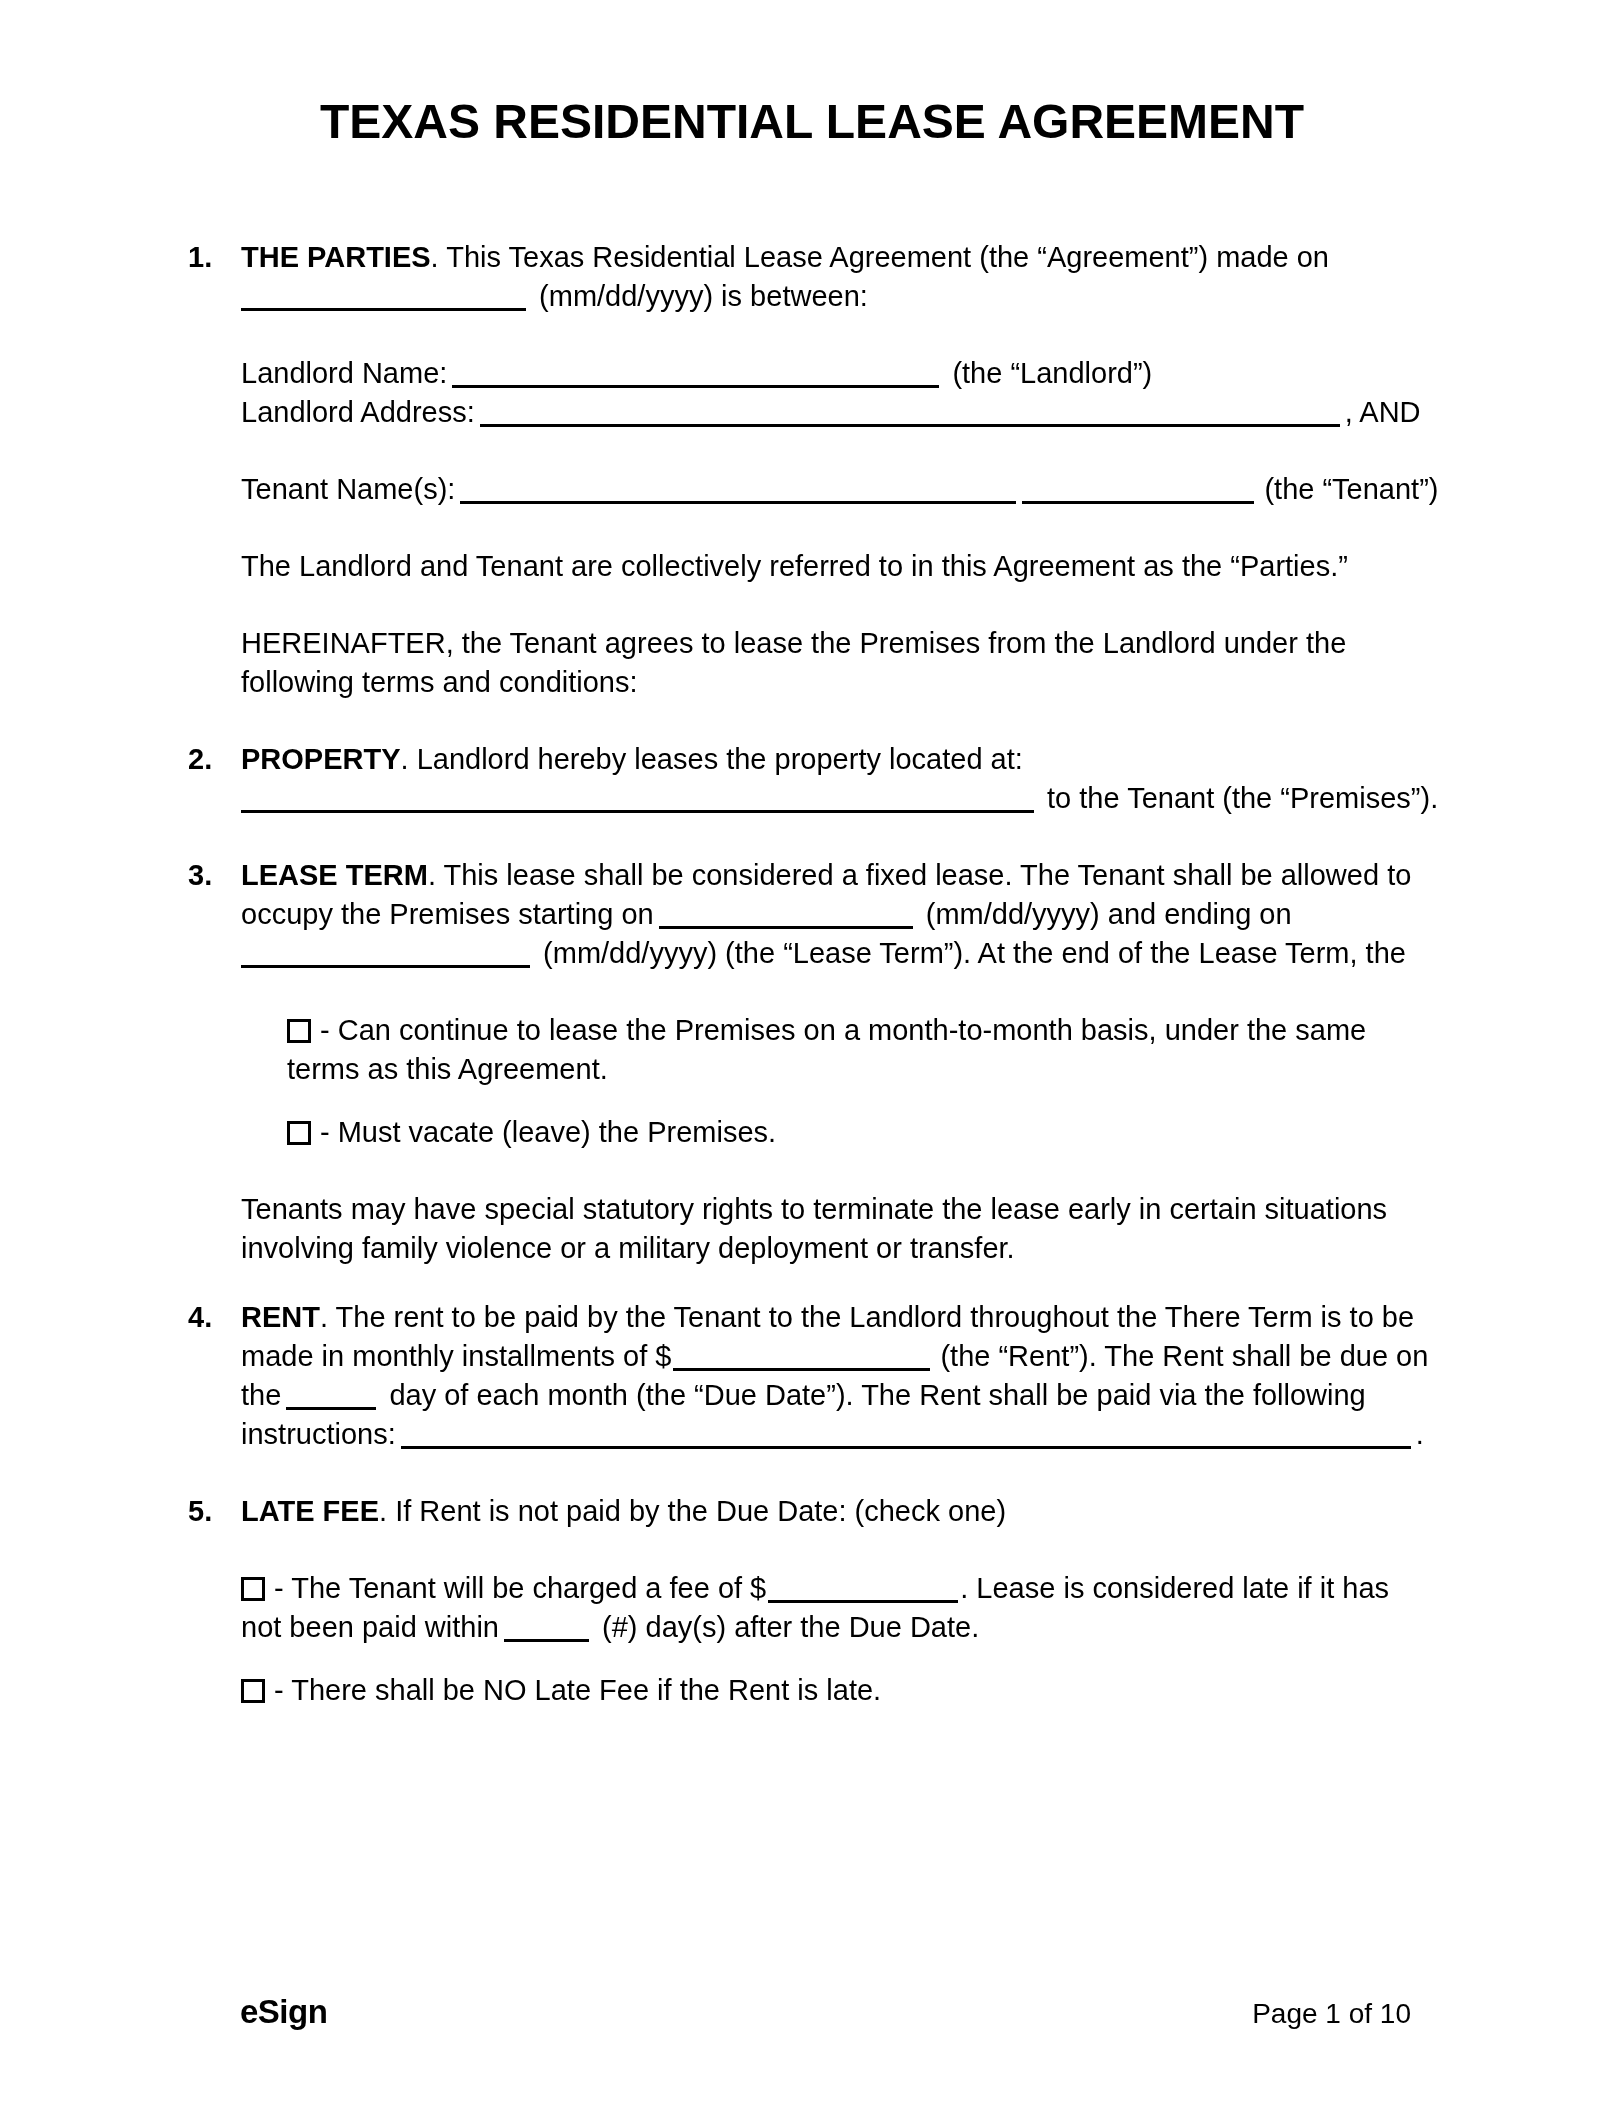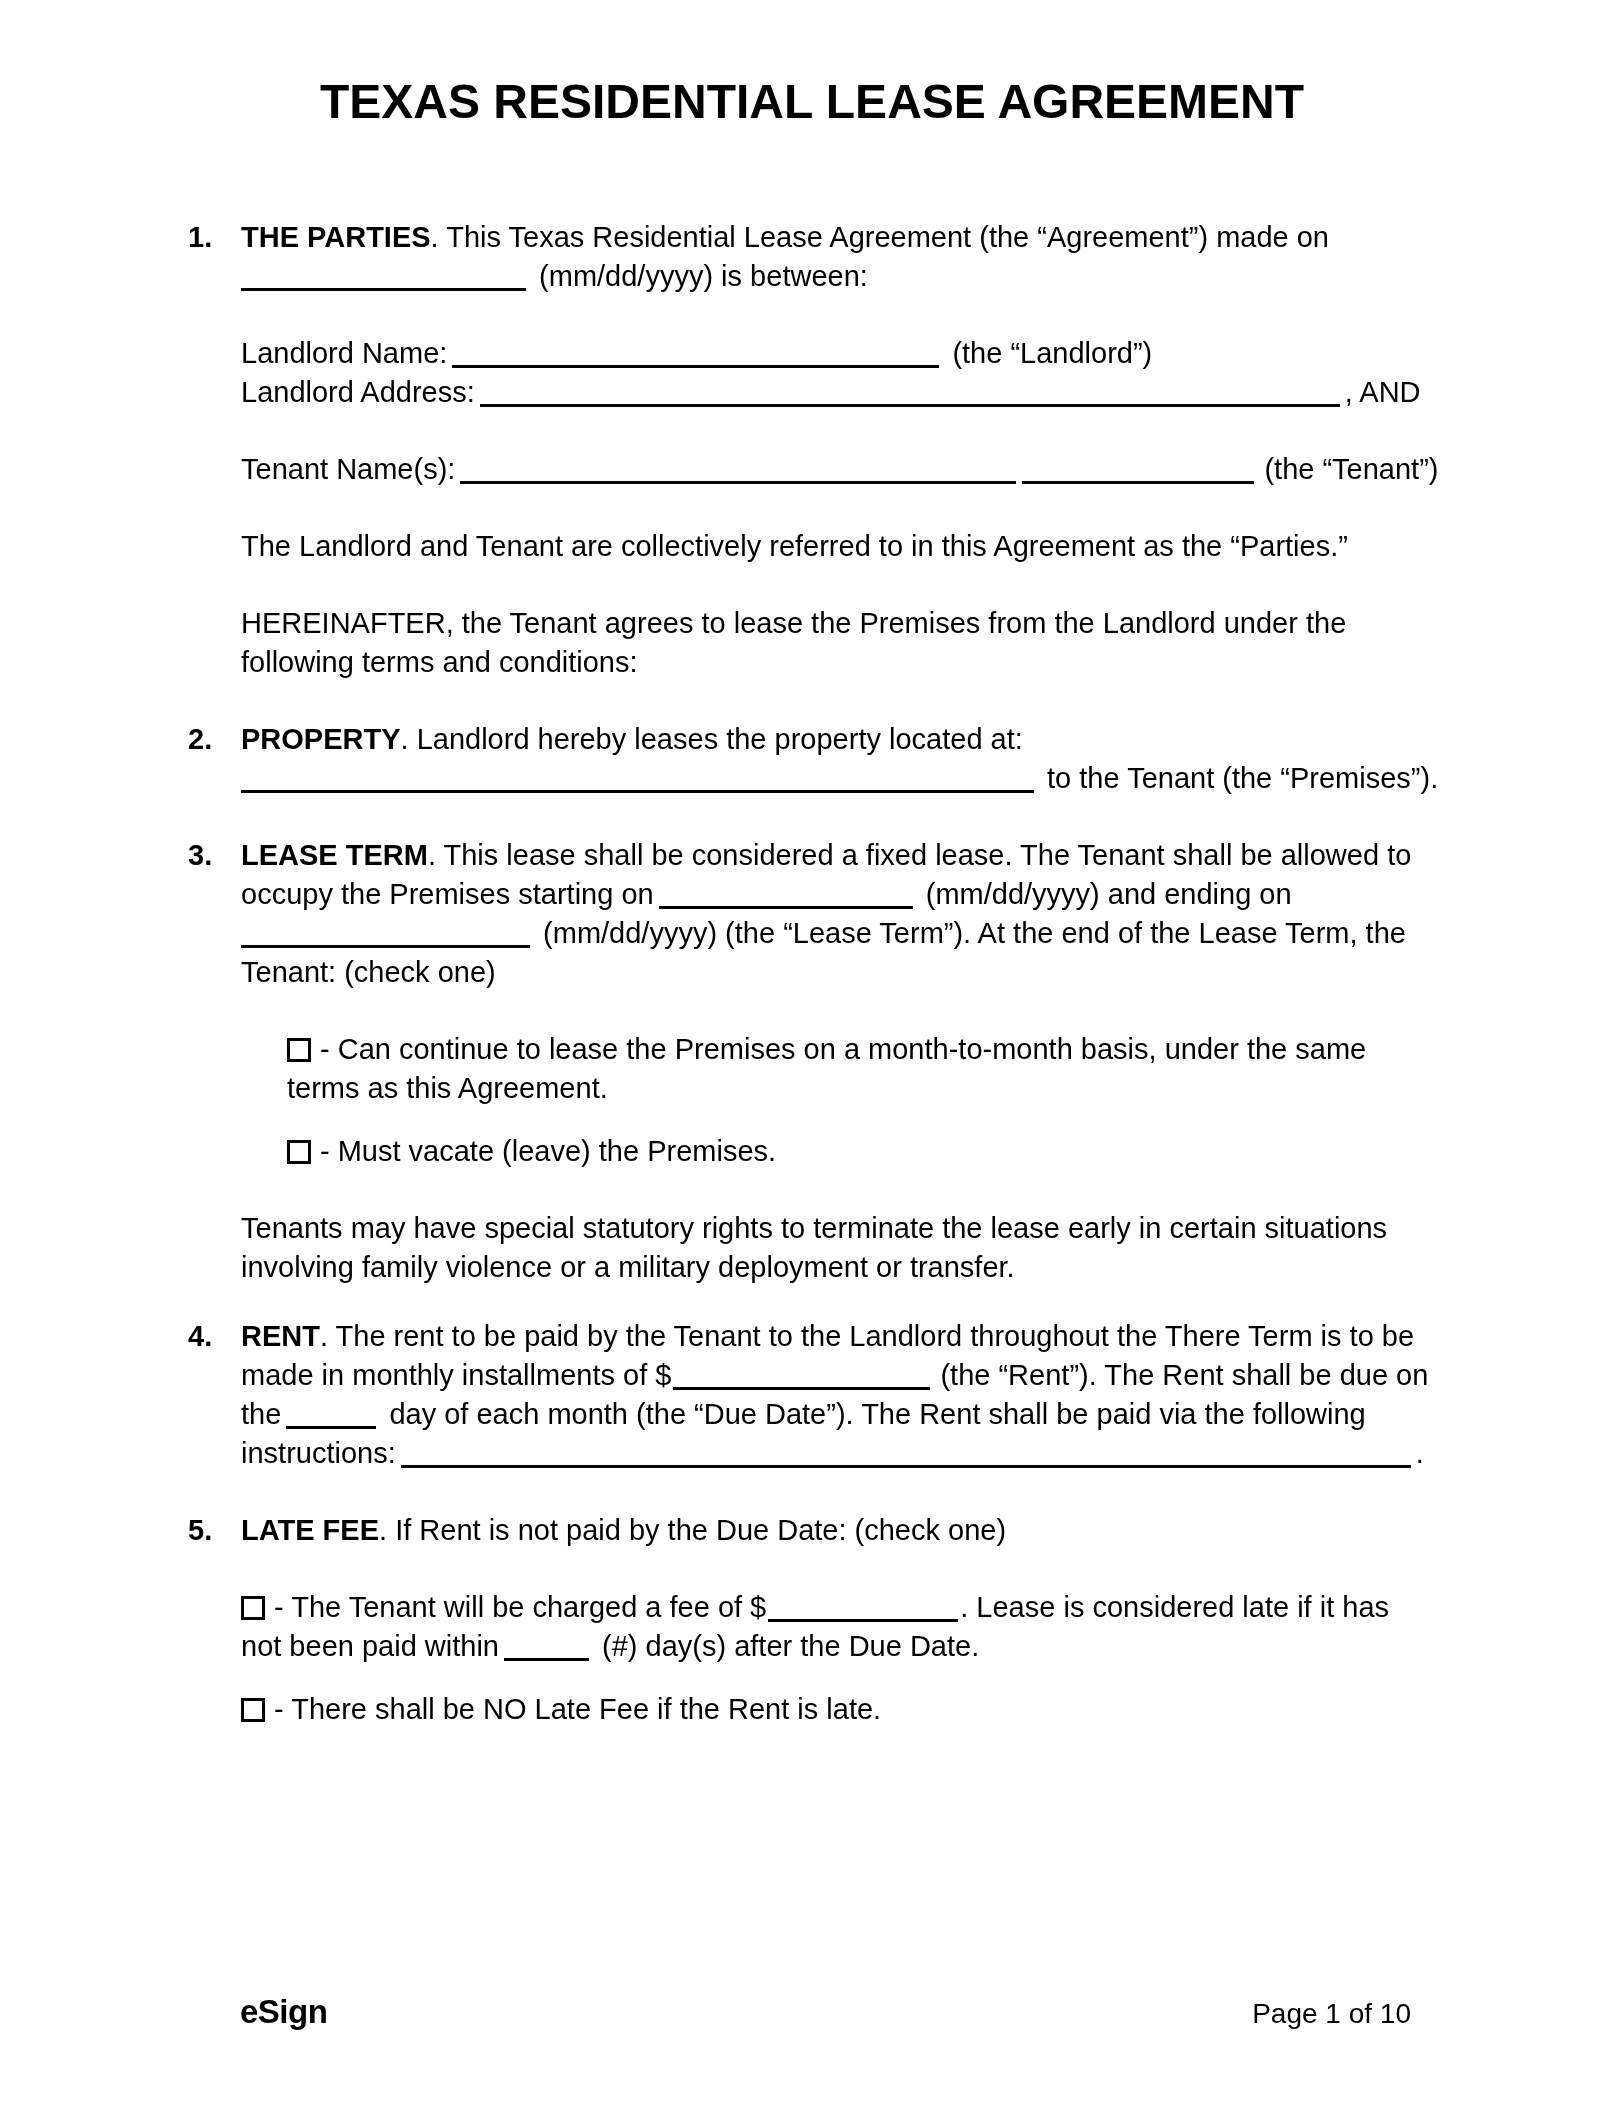--- a/index.html
+++ b/index.html
@@ -9,21 +9,21 @@
     height:2112px;
     background:#ffffff;
     font-family:"Liberation Sans",sans-serif;
     font-size:29px;
     line-height:39px;
     color:#000;
     overflow:hidden;
   }
   .title{
     margin:0;
-    padding-top:78px;
+    padding-top:98px;
     text-align:center;
     font-weight:700;
     font-size:48px;
     line-height:48px;
     letter-spacing:0;
   }
   .content{margin:92px 0 0 188px;}
   .sec{display:flex;}
   .num{width:53px;flex:none;font-weight:700;}
   .body{flex:1;min-width:0;}
@@ -97,21 +97,20 @@
         <div class="line"><span class="blank" style="width:793px;margin-left:0;"></span> <span>to the Tenant (the “Premises”).</span></div>
       </div>
     </div>
 
     <div class="sec mt38">
       <div class="num">3.</div>
       <div class="body">
         <div class="line"><span class="b">LEASE TERM</span><span>. This lease shall be considered a fixed lease. The Tenant shall be allowed to</span></div>
         <div class="line"><span>occupy the Premises starting on</span><span class="blank" style="width:254px;"></span> <span>(mm/dd/yyyy) and ending on</span></div>
         <div class="line"><span class="blank" style="width:289px;margin-left:0;"></span> <span>(mm/dd/yyyy) (the “Lease Term”). At the end of the Lease Term, the</span></div>
-        <div class="line">Tenant: (check one)</div>
 
         <div class="line mt38 indent"><span class="cb"></span><span>- Can continue to lease the Premises on a month-to-month basis, under the same</span></div>
         <div class="line indent">terms as this Agreement.</div>
 
         <div class="line mt24 indent"><span class="cb"></span><span>- Must vacate (leave) the Premises.</span></div>
 
         <div class="line mt38">Tenants may have special statutory rights to terminate the lease early in certain situations</div>
         <div class="line">involving family violence or a military deployment or transfer.</div>
       </div>
     </div>

